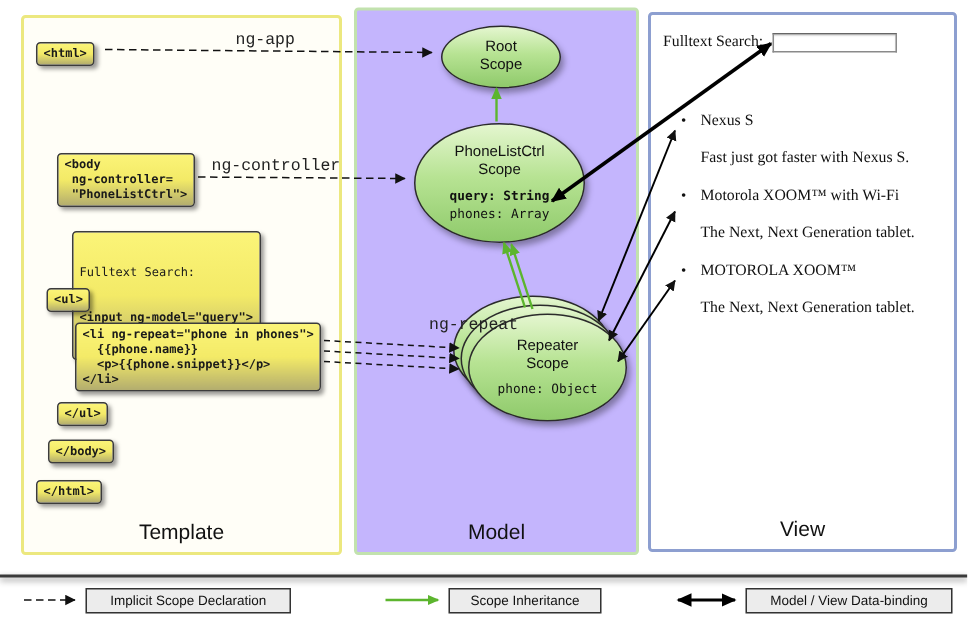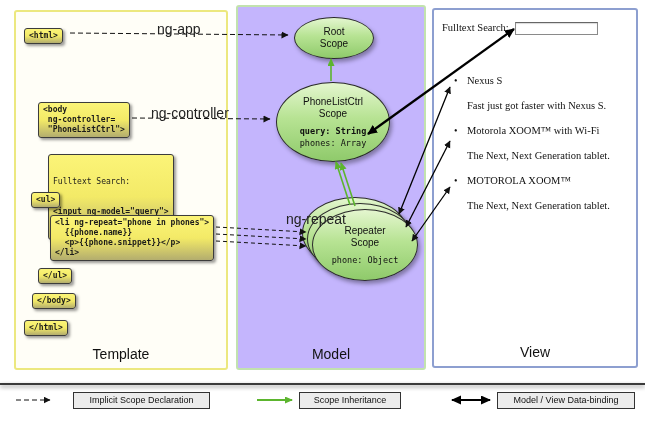--- a/index.html
+++ b/index.html
@@ -32,21 +32,21 @@
     background:linear-gradient(180deg,#e4f6cf 0%,#b7e393 45%,#8fca6b 100%);
     box-shadow:2px 3px 4px rgba(0,0,0,.35);
     display:flex; flex-direction:column; align-items:center; justify-content:center;
   }
   .scope-title { white-space:pre; text-align:center; font-size:10px; line-height:12px; color:#111; }
   .scope-prop  { font-family:"DejaVu Sans Mono", monospace; font-size:8.5px; line-height:12px; color:#111; }
   .scope-prop.bold { font-weight:bold; }
   .props { margin-top:5px; text-align:center; }
   .arrow-label {
     position:absolute; z-index:4;
-    font-family:Liberation Sans, sans-serif; font-size:14px; color:#222;
+    font-family:Liberation Mono, monospace; font-size:11px; color:#222;
   }
   .arrows { position:absolute; left:0; top:0; z-index:3; pointer-events:none; }
   .view-search-row { position:absolute; left:8px; top:12px; font-family:"Liberation Serif", serif; font-size:10.5px; color:#111; z-index:2; }
   .view-input {
     display:inline-block; vertical-align:middle; margin-left:6px;
     width:83px; height:13px; background:#fff; border:1px solid #8a8a8a;
     border-top-color:#666; box-shadow:inset 0 1px 1px rgba(0,0,0,.15);
   }
   .view-items { position:absolute; left:20px; top:64px; width:180px; font-family:"Liberation Serif", serif; font-size:10.5px; color:#111; z-index:2; }
   .view-line { line-height:13px; margin-bottom:12px; }
@@ -129,21 +129,21 @@
       <div>
         <div class="view-line title"><span class="bullet">•</span><span>MOTOROLA XOOM™</span></div>
         <div class="view-line desc">The Next, Next Generation tablet.</div>
       </div>
     </div>
 
     <div class="panel-label">View</div>
   </div>
 
   <div class="arrow-label" style="left:157px; top:21px;">ng-app</div>
-  <div class="arrow-label" style="left:151px; top:105px;">ng-controller</div>
+  <div class="arrow-label" style="left:141px; top:105px;">ng-controller</div>
   <div class="arrow-label" style="left:238px; top:211px;padding-left:48px;">ng-repeat</div>
 
   <svg class="arrows" width="645" height="425" viewBox="0 0 645 425" aria-hidden="true">
     <defs>
       <marker id="mb" markerUnits="userSpaceOnUse" markerWidth="8" markerHeight="8" refX="6.5" refY="3.5" orient="auto">
           <path d="M0,0L7,3.5L0,7Z" fill="#111"></path>
         </marker>
       <marker id="mbs" markerUnits="userSpaceOnUse" markerWidth="8" markerHeight="8" refX="6.5" refY="3.5" orient="auto-start-reverse">
           <path d="M0,0L7,3.5L0,7Z" fill="#111"></path>
         </marker>
@@ -179,17 +179,17 @@
       <line x1="412" y1="241" x2="450" y2="187" stroke-width="1.3" marker-start="url(#mbs)" marker-end="url(#mb)"></line>
     </g>
 
     <line x1="16" y1="400" x2="50" y2="400" stroke="#111" stroke-width="1" stroke-dasharray="5,3" marker-end="url(#mb)"></line>
     <line x1="257" y1="400" x2="292" y2="400" stroke="#5cb52e" stroke-width="1.8" marker-end="url(#mg)"></line>
     <line x1="452" y1="400" x2="490" y2="400" stroke="#000" stroke-width="2" marker-start="url(#mBs)" marker-end="url(#mB)"></line>
   </svg>
 
   <div class="separator"></div>
 
-  <div class="legend-box" style="left:73px;  top:392px; width:137px;">Implicit Scope Declaration</div>
+  <div class="legend-box" style="left:57px;  top:392px; width:137px;">Implicit Scope Declaration</div>
   <div class="legend-box" style="left:299px; top:392px; width:102px;">Scope Inheritance</div>
   <div class="legend-box" style="left:497px; top:392px; width:138px;">Model / View Data-binding</div>
 
 </div>
 
 </body></html>

